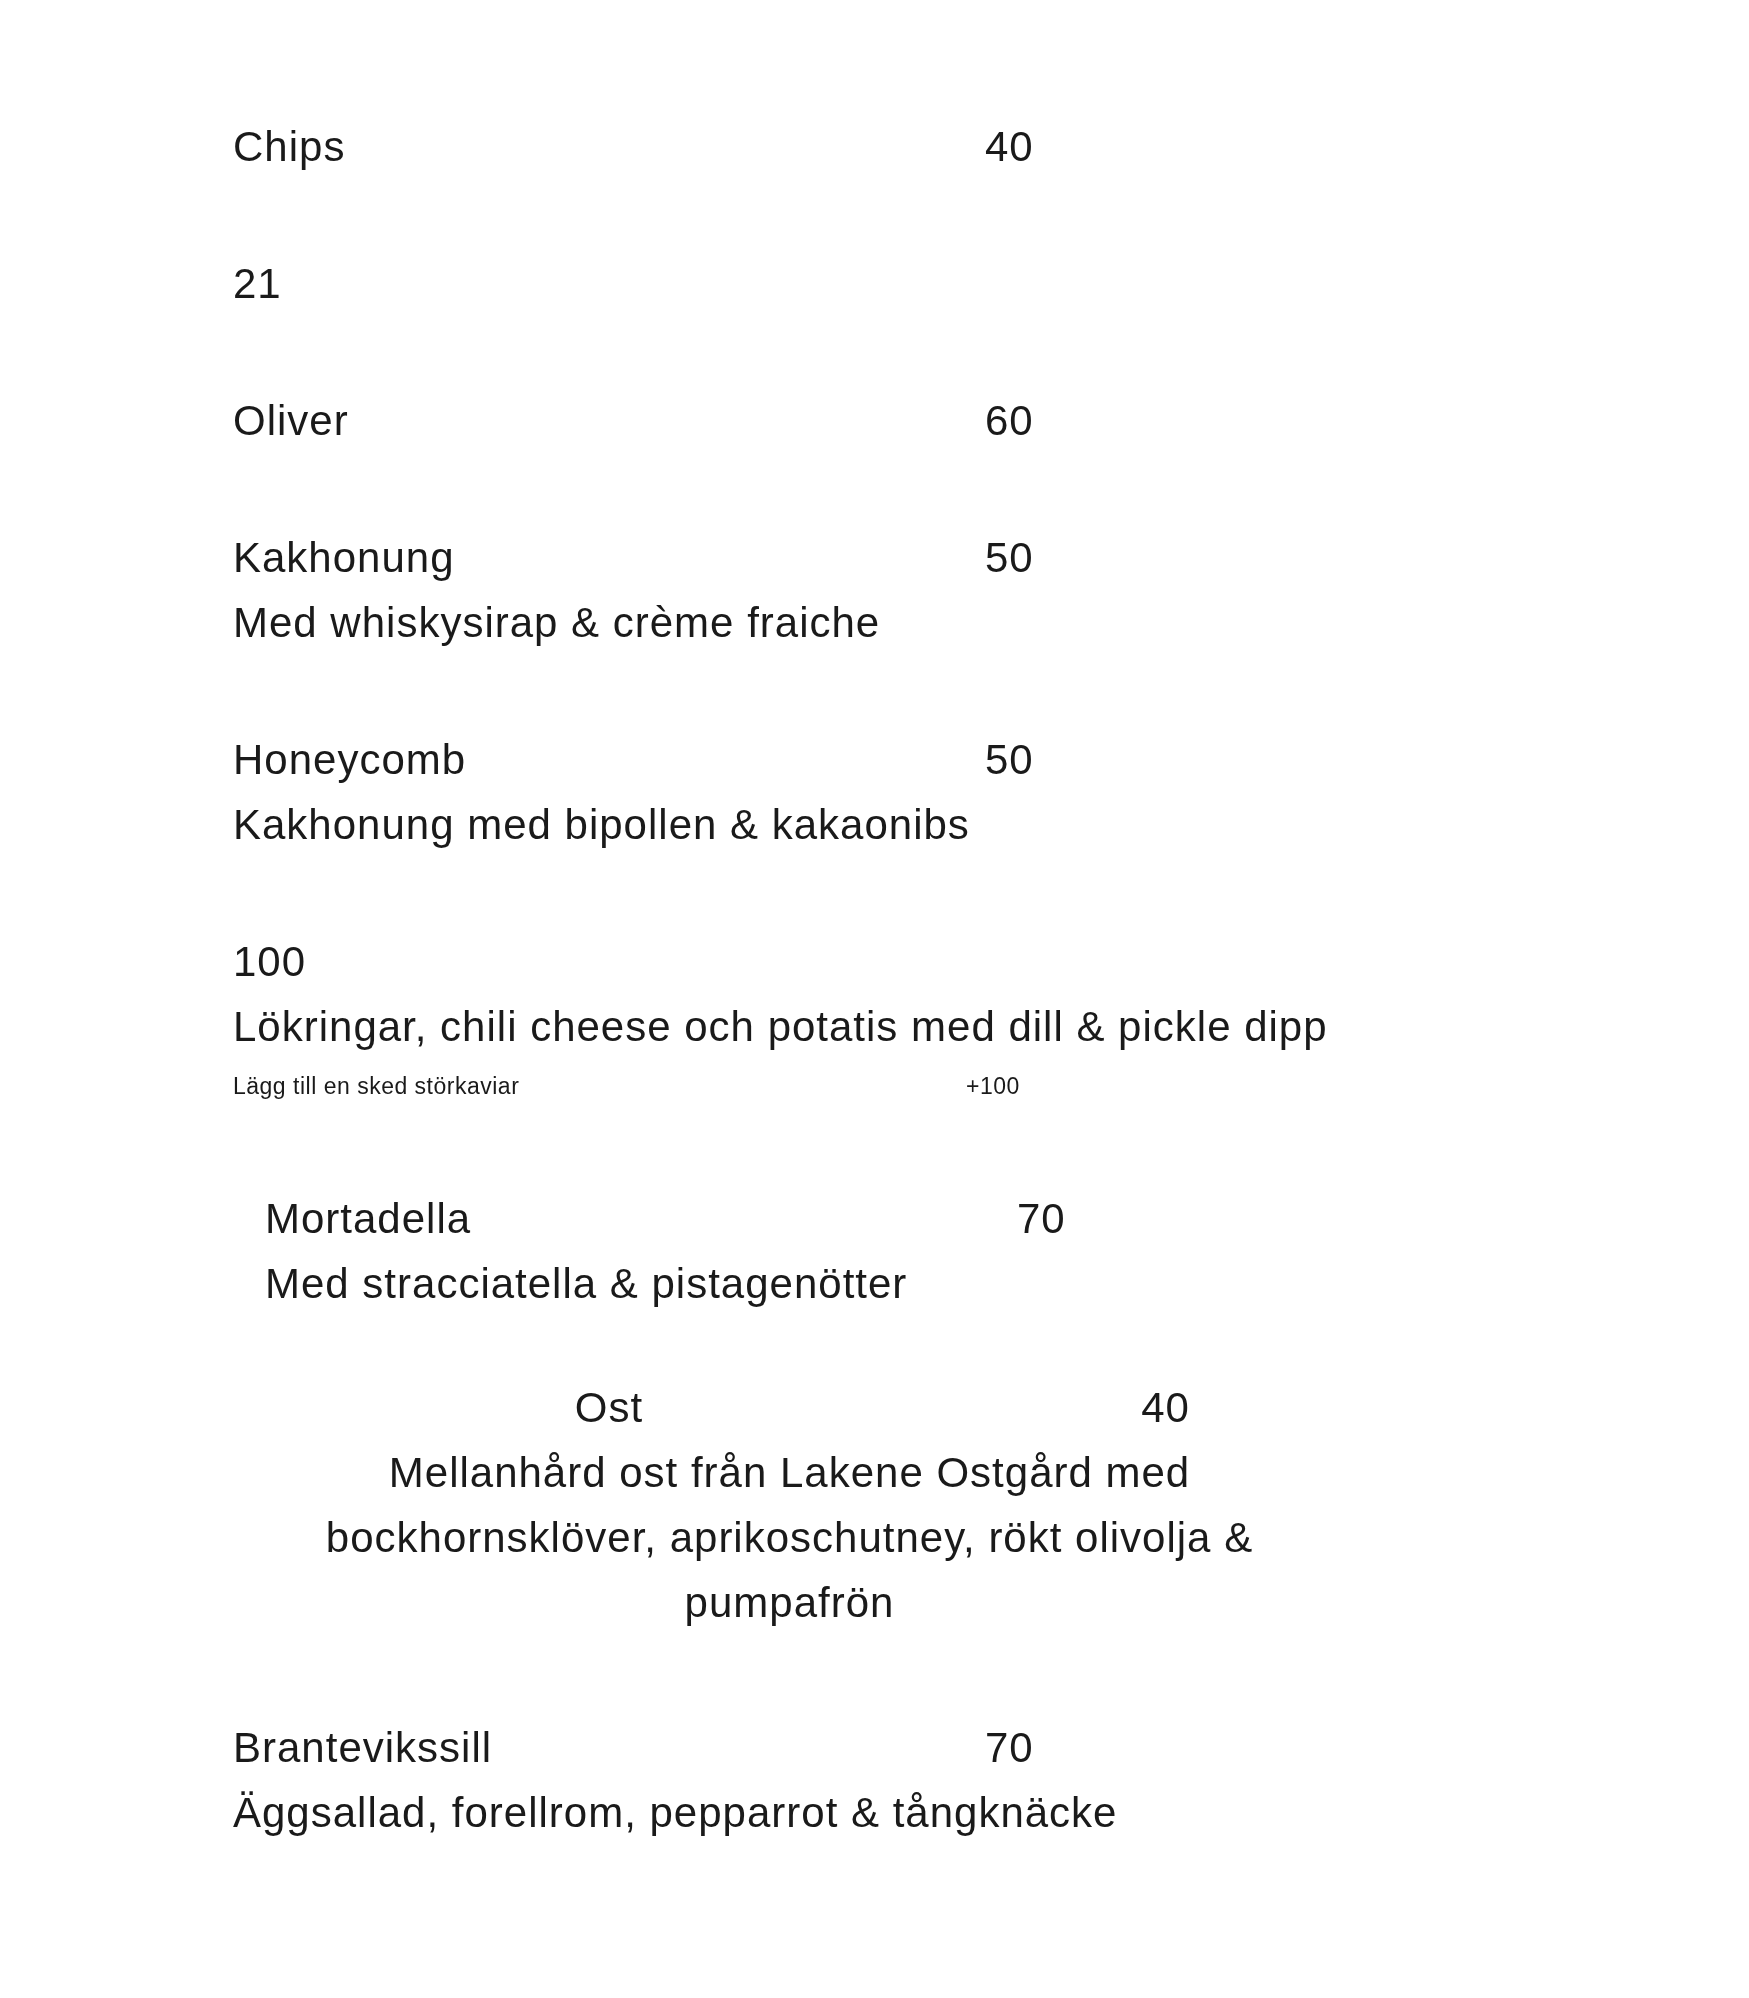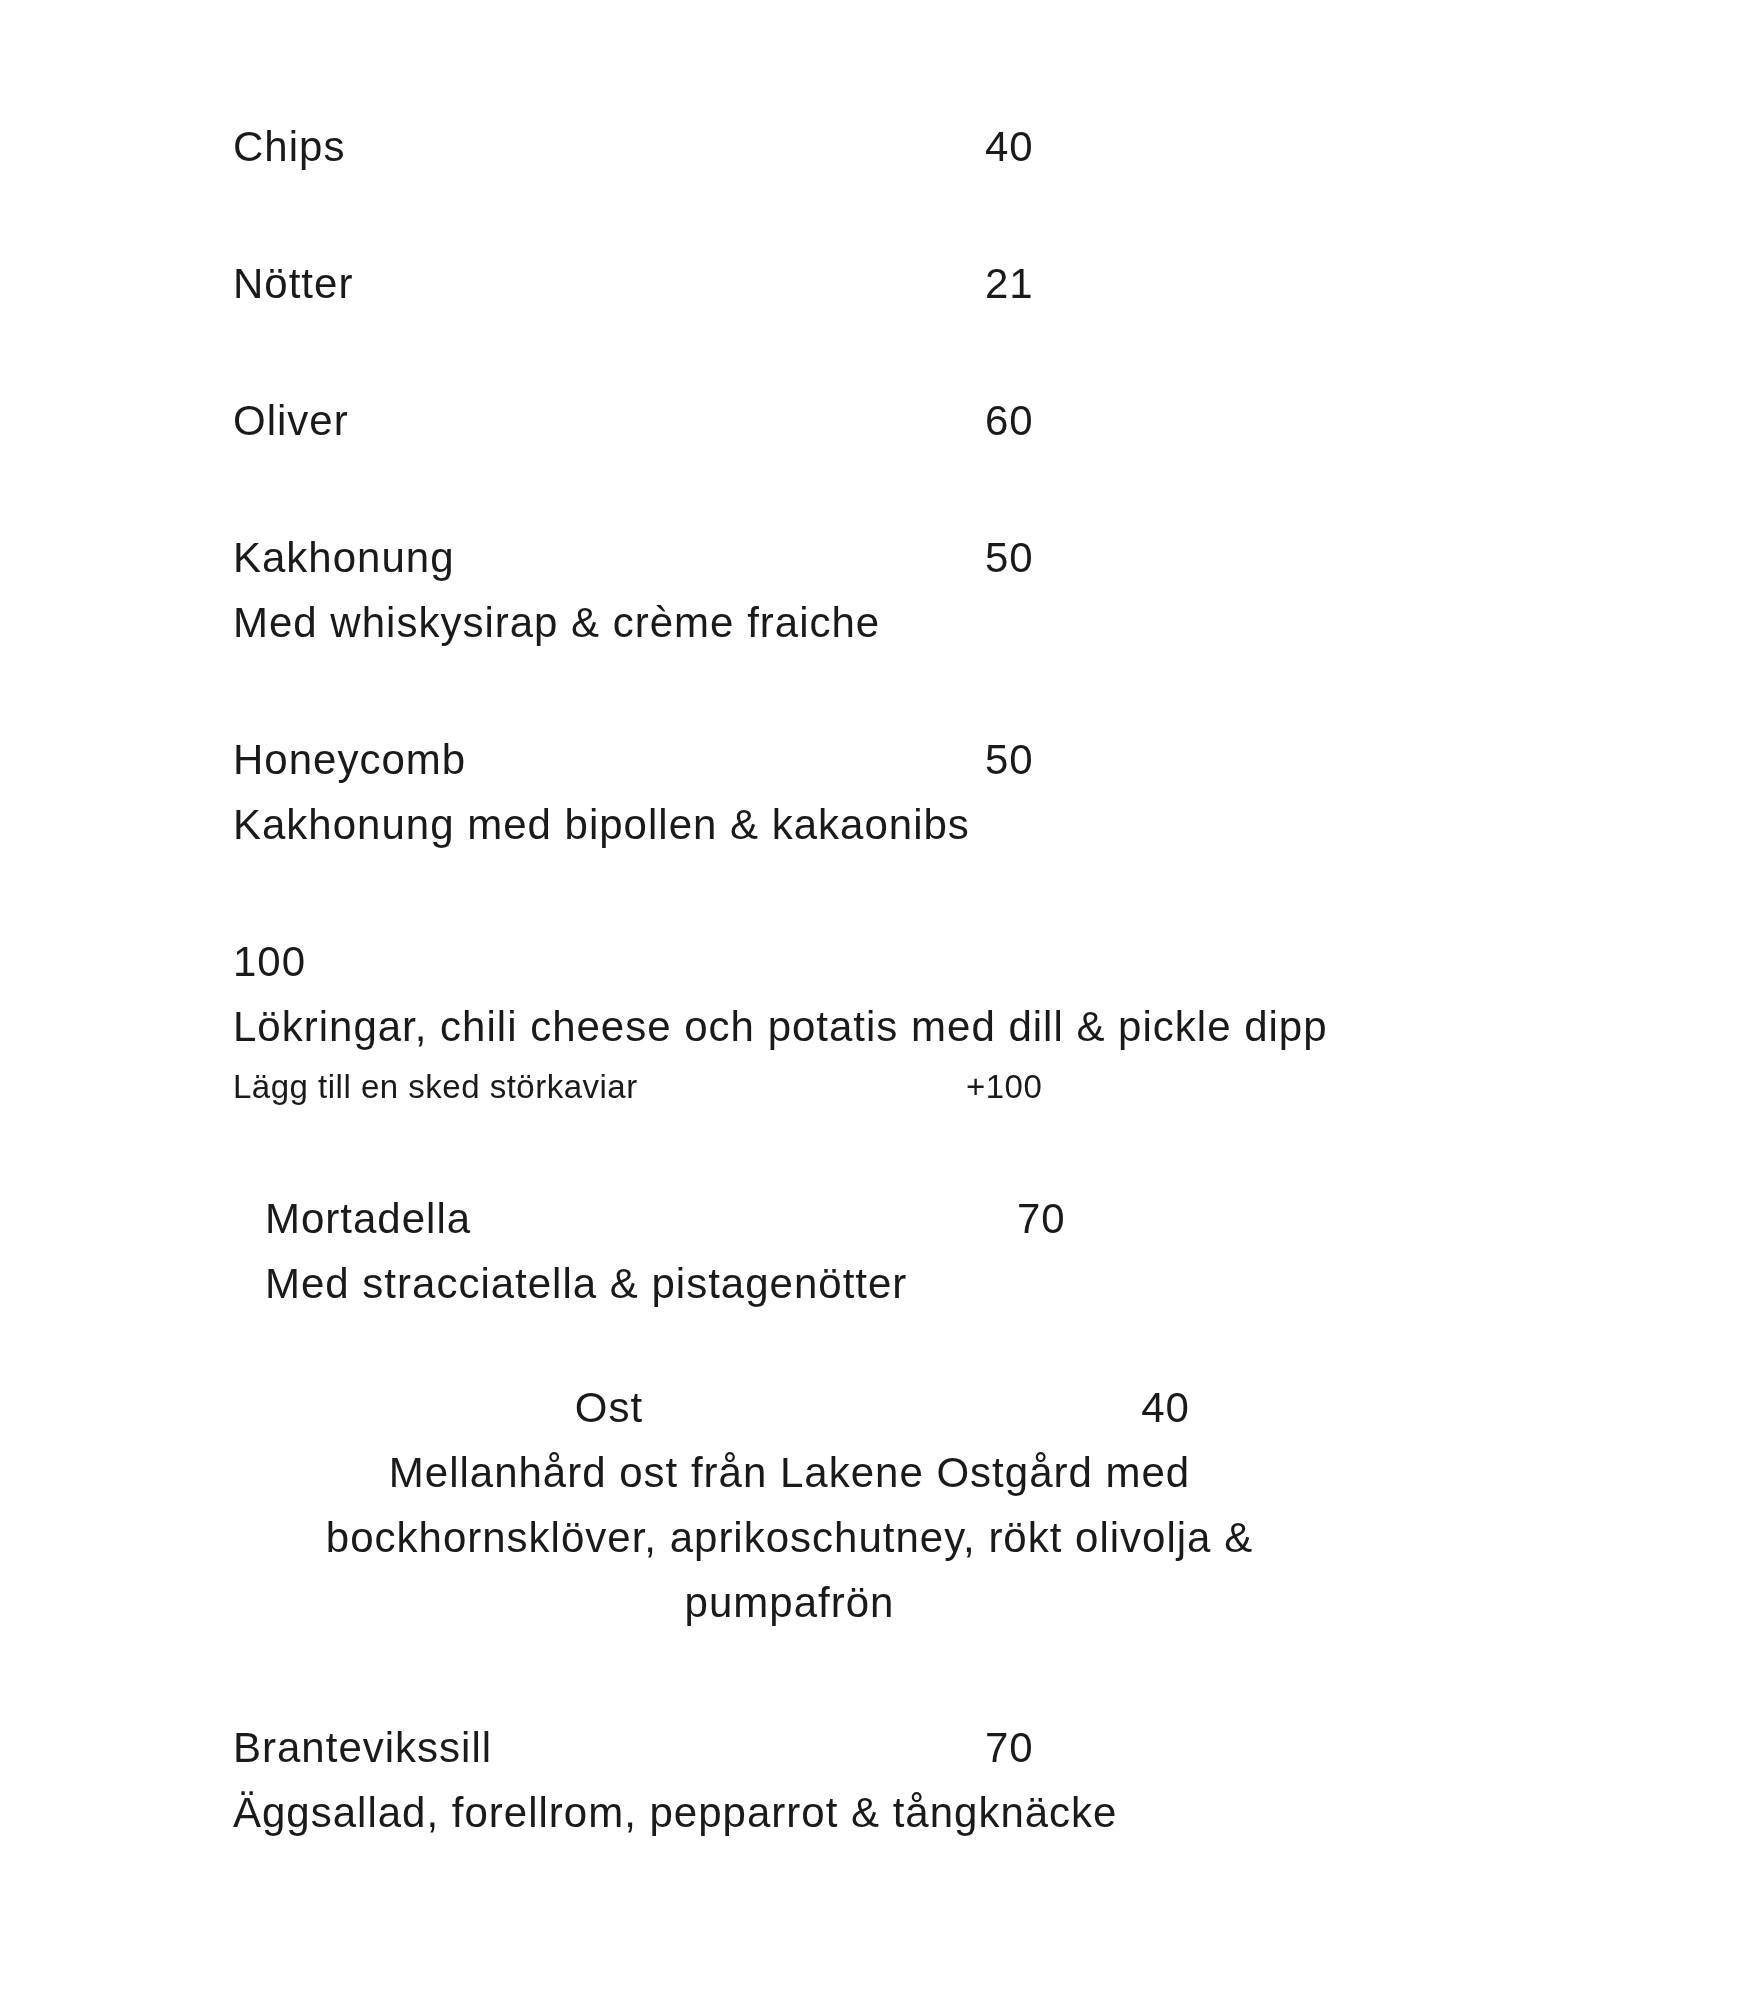--- a/index.html
+++ b/index.html
@@ -29,21 +29,21 @@
     line-height: 65px;
     letter-spacing: 1px;
   }
   .desc { white-space: pre-line; }
   .addon-row {
     display: grid;
     grid-template-columns: 752px 1fr;
     align-items: baseline;
   }
   .addon-label, .addon-price {
-    font-size: 33px;
+    font-size: 23px;
     line-height: 55px;
     letter-spacing: 0.5px;
   }
   .addon-price { margin-left: -19px; }
 </style>
 </head>
 <body>
 
 <div class="page">
 
@@ -51,21 +51,20 @@
 
     <div class="item">
       <div class="row">
         <span class="name">Chips</span>
         <span class="price">40</span>
       </div>
     </div>
 
     <div class="item">
       <div class="row">
-        <span class="name">Nötter</span>
         <span class="price">21</span>
       </div>
     </div>
 
     <div class="item">
       <div class="row">
         <span class="name">Oliver</span>
         <span class="price">60</span>
       </div>
     </div>

